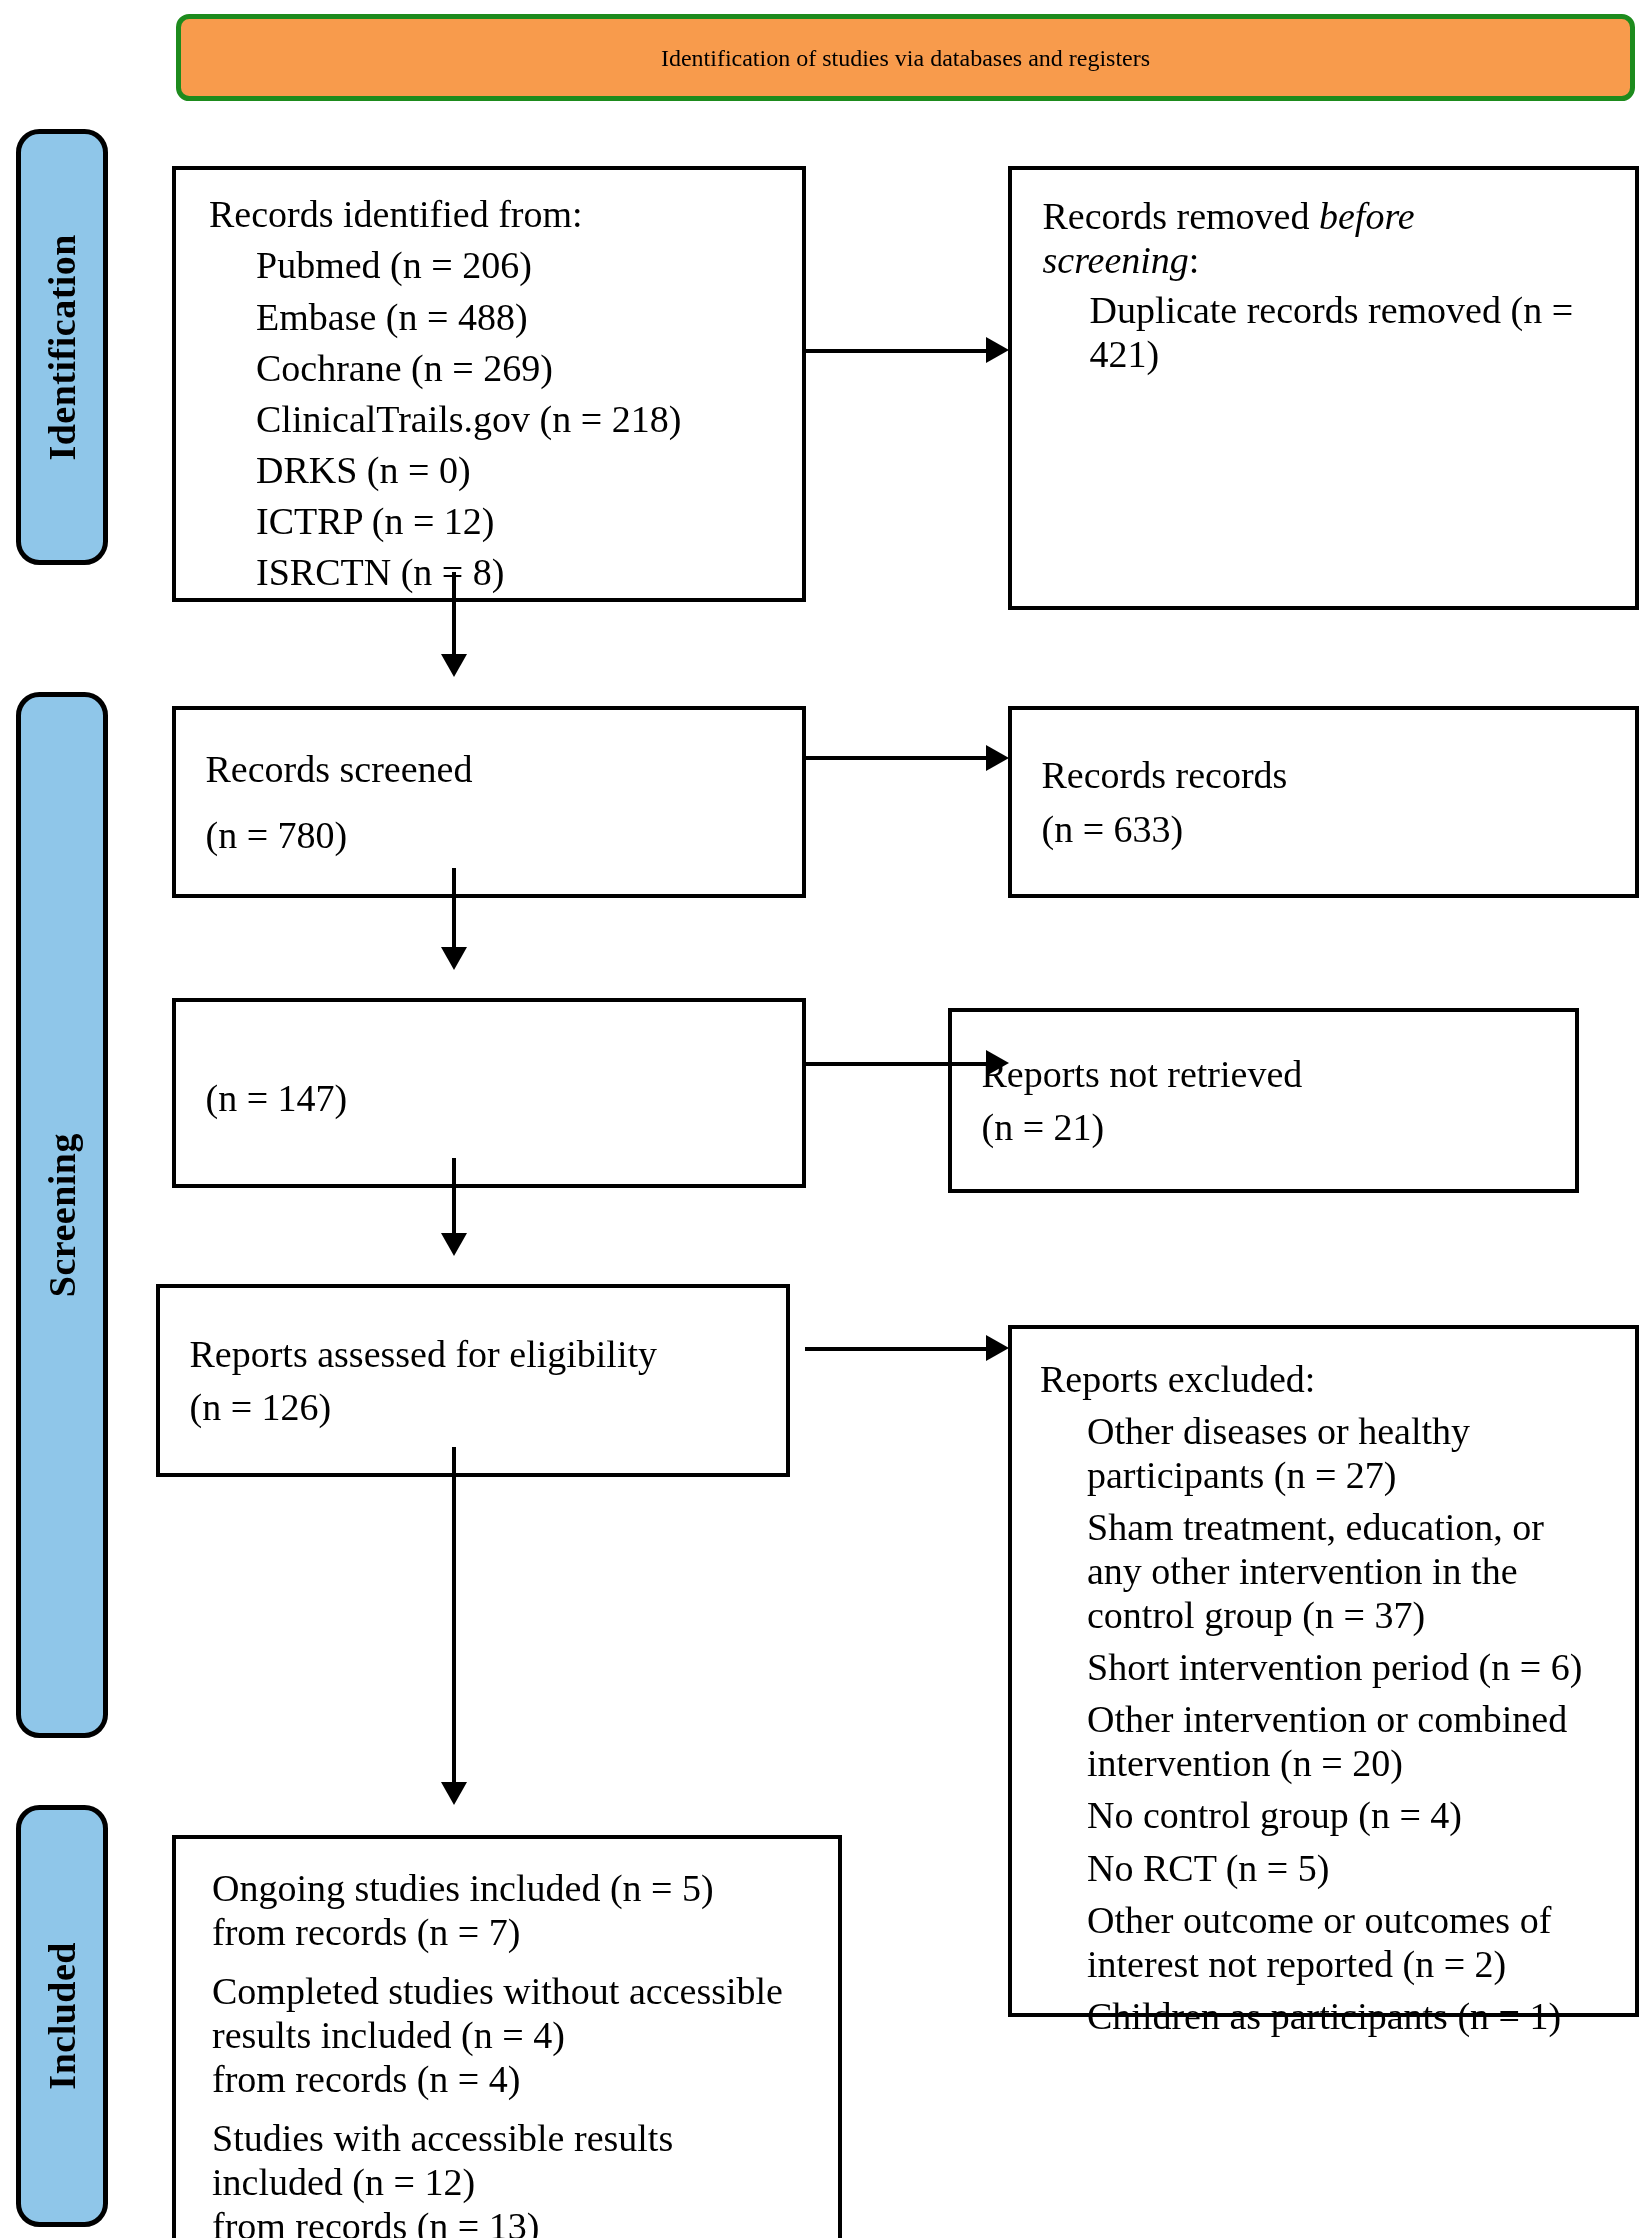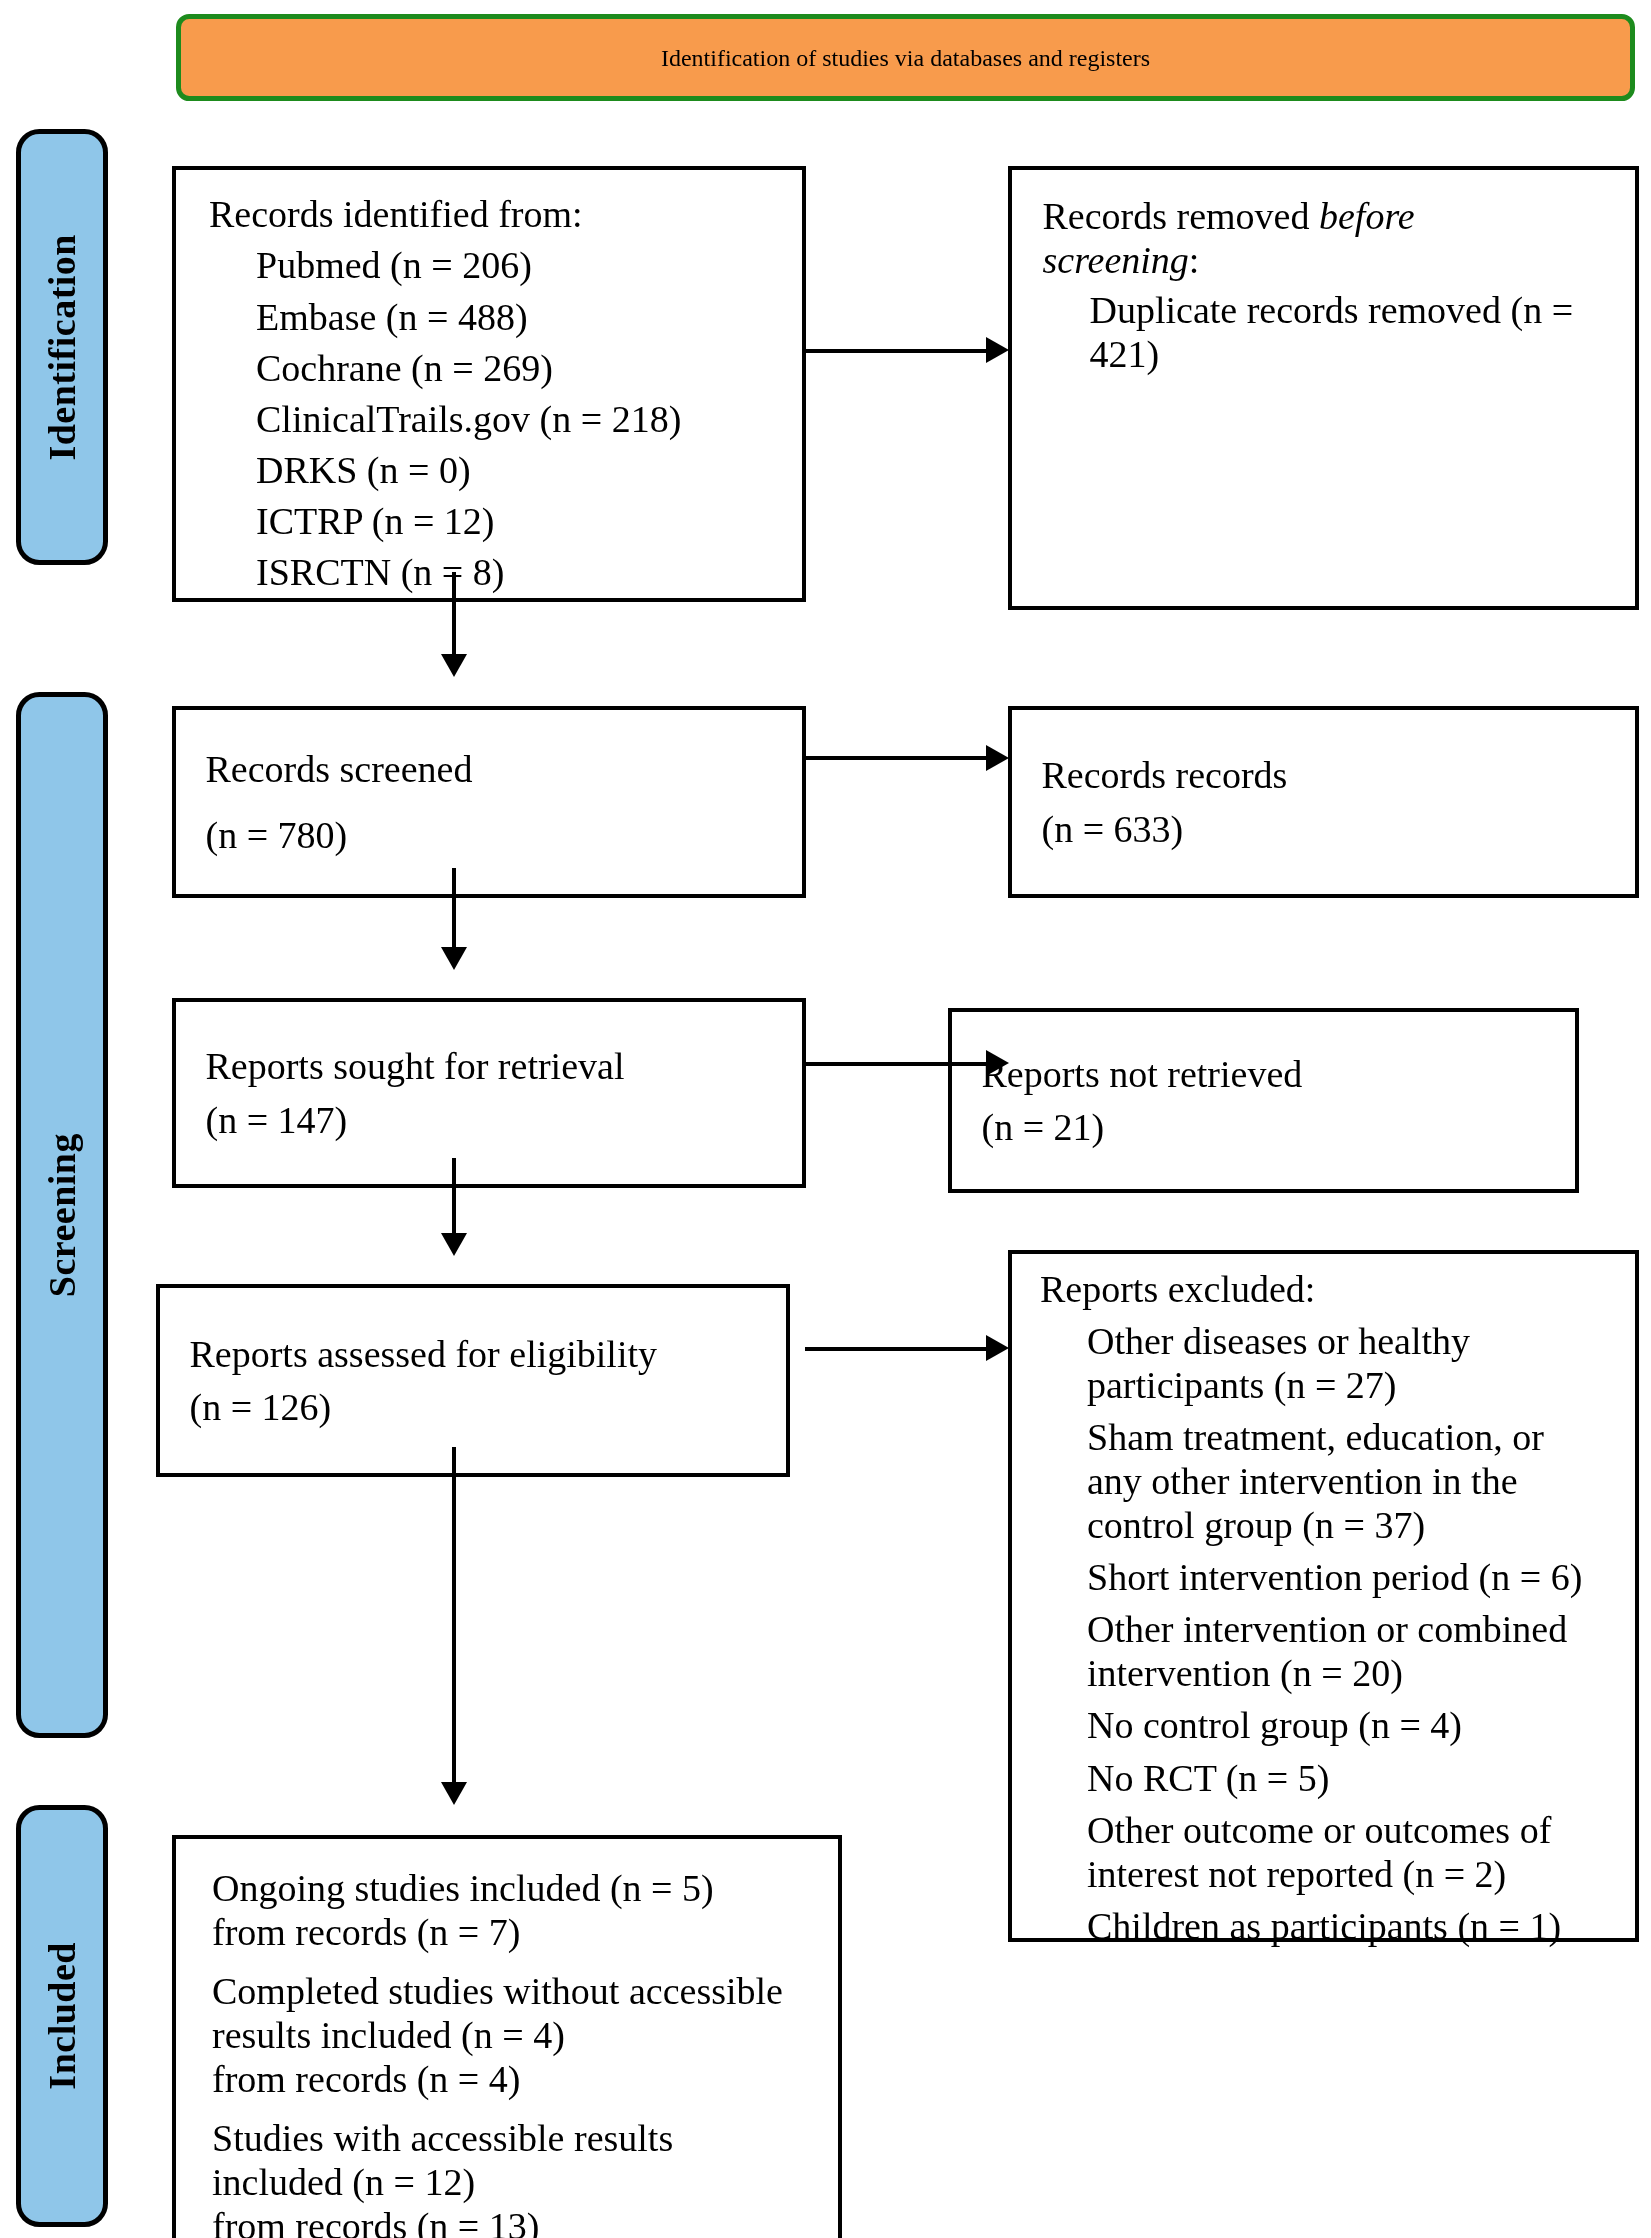--- a/index.html
+++ b/index.html
@@ -37,21 +37,21 @@
   .box.centered .line2 { margin-top:9.2px; }
   .box-identified { left:172px; top:136px; width:634px; height:436px; padding:22.4px 20.4px 0 33px; }
   .box-identified .item { margin-left:47px; margin-top:7.1px; }
   .box-removed { left:1008px; top:136px; width:631px; height:444px; padding:24.4px 56px 0 30.5px; }
   .box-removed .item { margin-left:47px; margin-top:6.1px; }
   .box-screened { left:172px; top:676px; width:634px; height:192px;gap:12px; }
   .box-excluded-records { left:1008px; top:676px; width:631px; height:192px; }
   .box-sought { left:172px; top:968px; width:634px; height:190px; }
   .box-not-retrieved { left:948px; top:978px; width:631px; height:185px; }
   .box-assessed { left:156px; top:1254px; width:634px; height:193px; }
-  .box-excluded-reports { left:1008px; top:1220px; width:631px; height:692px; padding:13px 36px 0 28px; }
+  .box-excluded-reports { left:1008px; top:1295px; width:631px; height:692px; padding:28px 36px 0 28px; }
   .box-excluded-reports .ritem { margin-left:47px; margin-top:8.1px; }
   .box-included { left:172px; top:1805px; width:670px; height:424px; padding:26.5px 51px 0 36px; }
   .box-included .entry { margin-top:0; }
   .box-included .entry + .entry { margin-top:15.3px; }
   .box-included .eline { display:block; }
   .italic { font-style:italic; }
   
   .hline { position:absolute; height:4.1px; background:#000; }
   .vline { position:absolute; width:4.1px; background:#000; }
   .head-right { position:absolute; width:0; height:0;
@@ -100,21 +100,20 @@
     <div class="line1">Records screened</div>
     <div class="line2">(n = 780)</div>
   </div>
 
   <div class="box box-excluded-records centered">
     <div class="line1">Records records</div>
     <div class="line2">(n = 633)</div>
   </div>
 
   <div class="box box-sought centered">
-    <div class="line1">Reports sought for retrieval</div>
     <div class="line2">(n = 147)</div>
   </div>
 
   <div class="box box-not-retrieved centered">
     <div class="line1">Reports not retrieved</div>
     <div class="line2">(n = 21)</div>
   </div>
 
   <div class="box box-assessed centered">
     <div class="line1">Reports assessed for eligibility</div>

